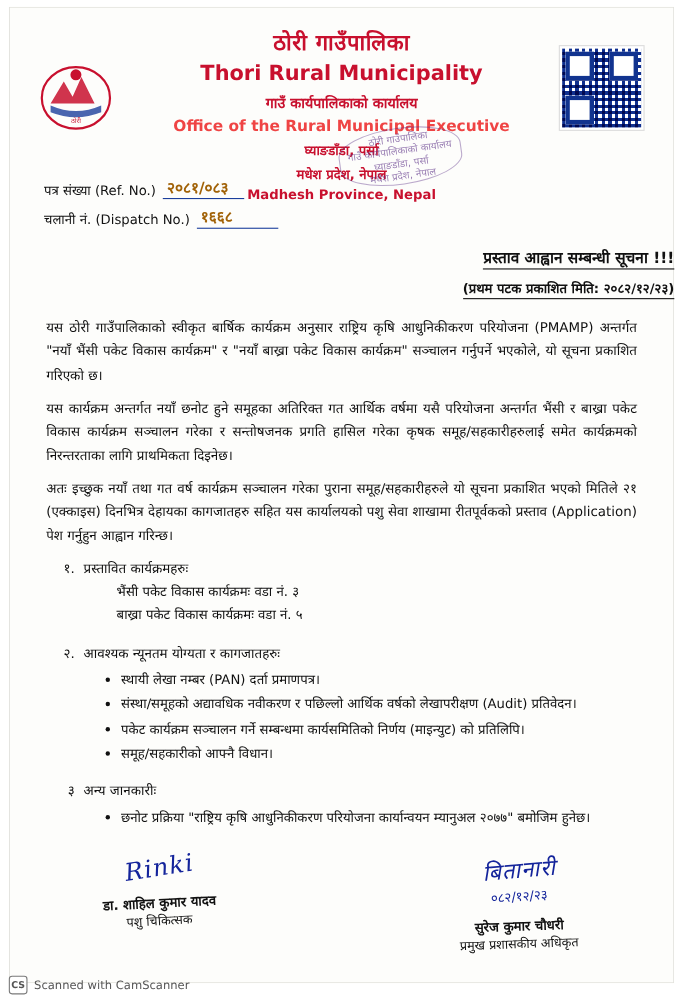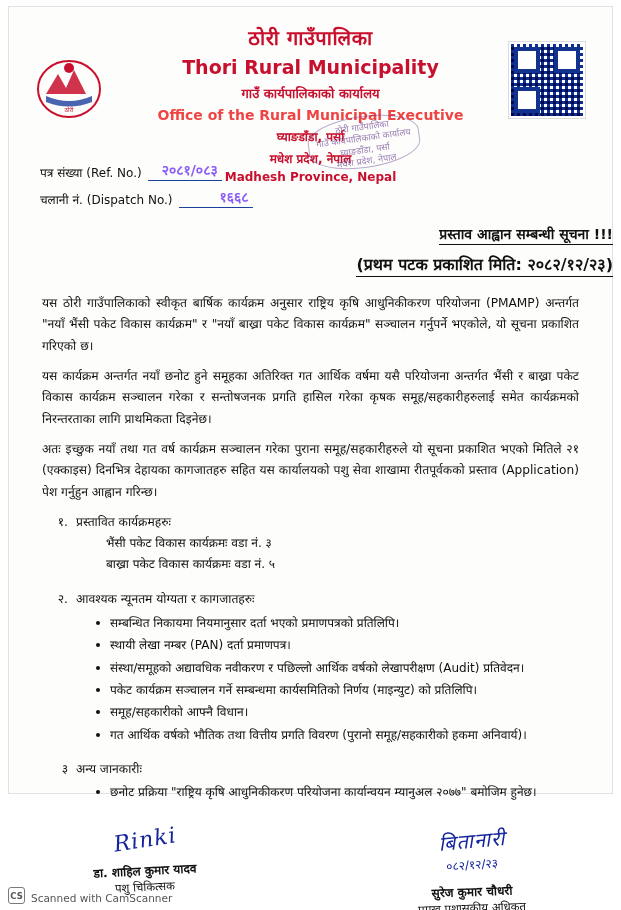--- a/index.html
+++ b/index.html
@@ -15,21 +15,21 @@
     width: 621px;
     height: 910px;
     background: #ffffff;
     overflow: hidden;
   }
   .sheet {
     position: absolute;
     left: 8px;
     top: 6px;
     width: 605px;
-    height: 788px;
+    height: 888px;
     background: #fdfdfb;
     box-shadow: 0 0 0 1px #e2e2dd inset;
   }
 
   
   .header {
     position: relative;
     height: 150px;
   }
   .emblem {
@@ -137,45 +137,45 @@
     color: #111;
   }
   .refrow {
     display: flex;
     align-items: flex-end;
     gap: 6px;
     margin-bottom: 6px;
   }
   .refrow .lbl { white-space: nowrap; }
   .refrow .val {
-    color: #8b5cf6;
+    color: #a16207;
     font-size: 14px;
     font-weight: bold;
     border-bottom: 1px solid #1b3f9c;
     min-width: 66px;
-    text-align: right;
+    text-align: left;
     padding: 0 4px 1px 4px;
   }
 
   
   .subject {
     text-align: right;
     margin-top: 16px;
   }
   .subject .s1 {
     display: inline-block;
     font-size: 14px;
     font-weight: bold;
     color: #111;
     border-bottom: 1.5px solid #111;
     padding-bottom: 1px;
   }
   .subject .s2 {
     display: inline-block;
-    font-size: 16px;
+    font-size: 12px;
     font-weight: bold;
     color: #111;
     margin-top: 8px;
     border-bottom: 1.5px solid #111;
     padding-bottom: 1px;
   }
 
   
   .body {
     margin: 16px 34px 0 34px;
@@ -277,21 +277,21 @@
     transform: rotate(-3deg);
   }
   .signame.r, .sigrole.r { transform: rotate(-2deg); }
 
   
   .footer {
     position: absolute;
     left: 8px;
     bottom: 6px;
     display: flex;
-    align-items: flex-end;
+    align-items: center;
     gap: 6px;
     font-size: 10.5px;
     color: #555;
   }
   .cs-badge {
     width: 15px; height: 15px;
     border-radius: 3px;
     background: #ffffff;
     border: 1.3px solid #7a7a7a;
     color: #555;
@@ -367,26 +367,24 @@
 
         <li>
           <span class="num">१.</span><span>प्रस्तावित कार्यक्रमहरुः</span>
           <div class="subline">भैंसी पकेट विकास कार्यक्रमः वडा नं. ३</div>
           <div class="subline">बाख्रा पकेट विकास कार्यक्रमः वडा नं. ५</div>
         </li>
 
         <li class="sec-head">
           <span class="num">२.</span><span>आवश्यक न्यूनतम योग्यता र कागजातहरुः</span>
           <ul class="bul">
-            <li>सम्बन्धित निकायमा नियमानुसार दर्ता भएको प्रमाणपत्रको प्रतिलिपि।</li>
             <li>स्थायी लेखा नम्बर (PAN) दर्ता प्रमाणपत्र।</li>
             <li>संस्था/समूहको अद्यावधिक नवीकरण र पछिल्लो आर्थिक वर्षको लेखापरीक्षण (Audit) प्रतिवेदन।</li>
             <li>पकेट कार्यक्रम सञ्चालन गर्ने सम्बन्धमा कार्यसमितिको निर्णय (माइन्युट) को प्रतिलिपि।</li>
             <li>समूह/सहकारीको आफ्नै विधान।</li>
-            <li>गत आर्थिक वर्षको भौतिक तथा वित्तीय प्रगति विवरण (पुरानो समूह/सहकारीको हकमा अनिवार्य)।</li>
           </ul>
         </li>
 
         <li class="sec-head">
           <span class="num">३</span><span>अन्य जानकारीः</span>
           <ul class="bul">
             <li>छनोट प्रक्रिया "राष्ट्रिय कृषि आधुनिकीकरण परियोजना कार्यान्वयन म्यानुअल २०७७" बमोजिम हुनेछ।</li>
           </ul>
         </li>
 

